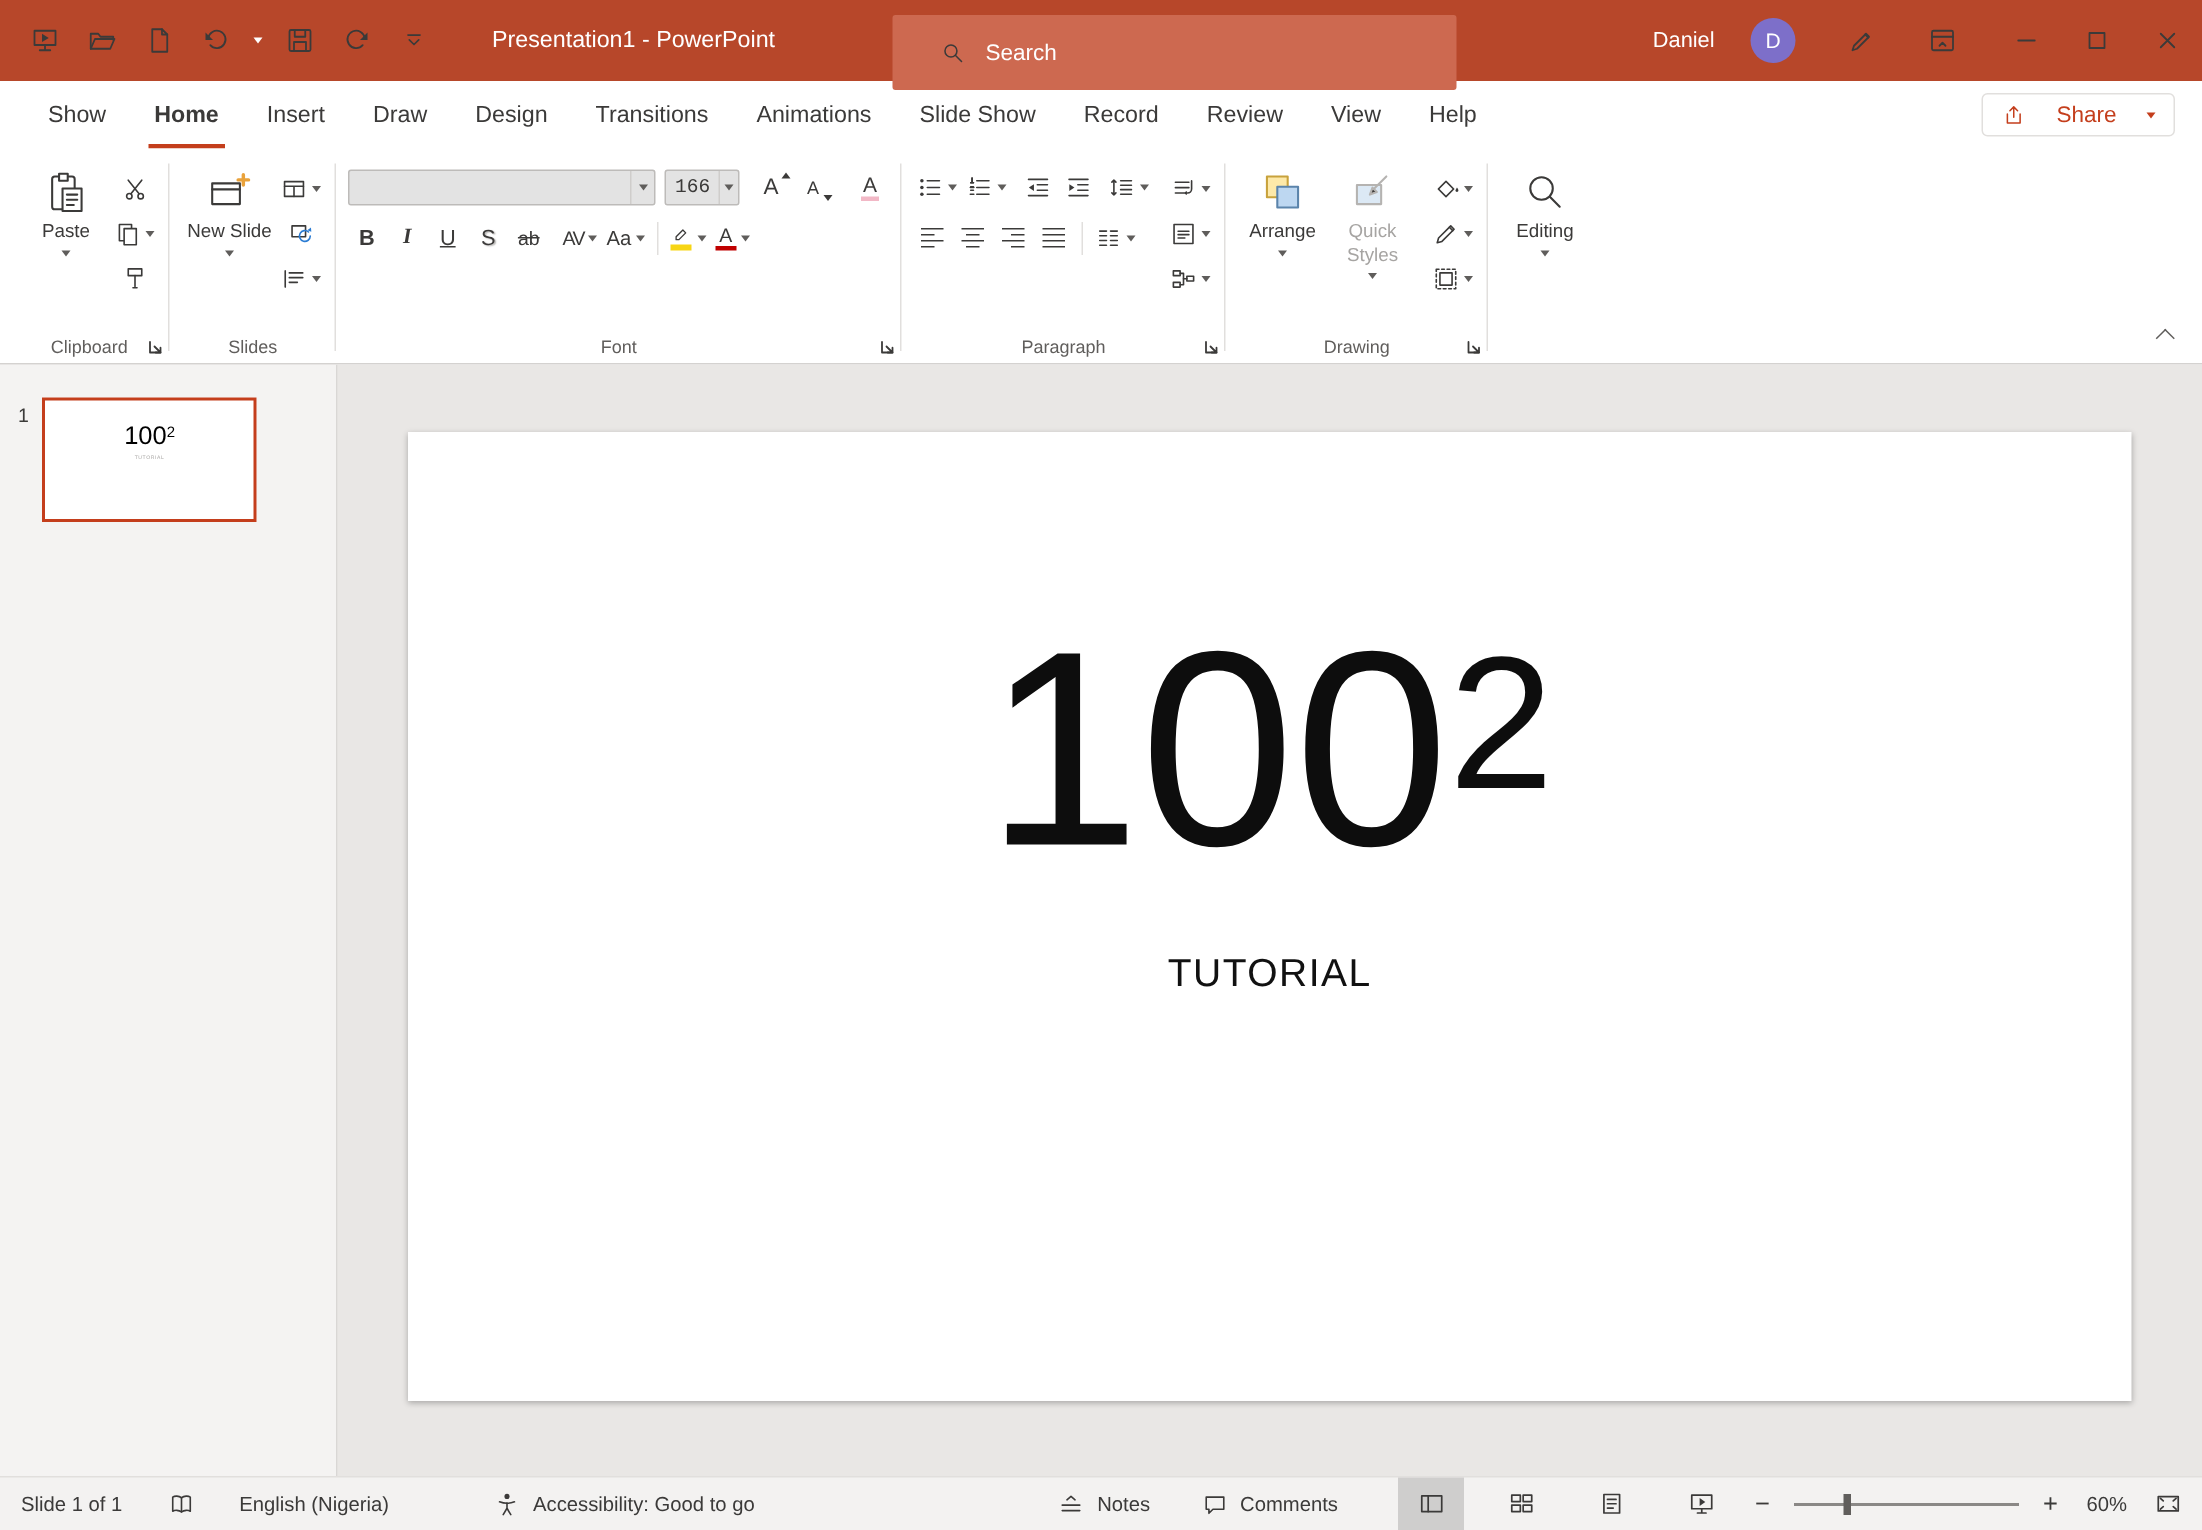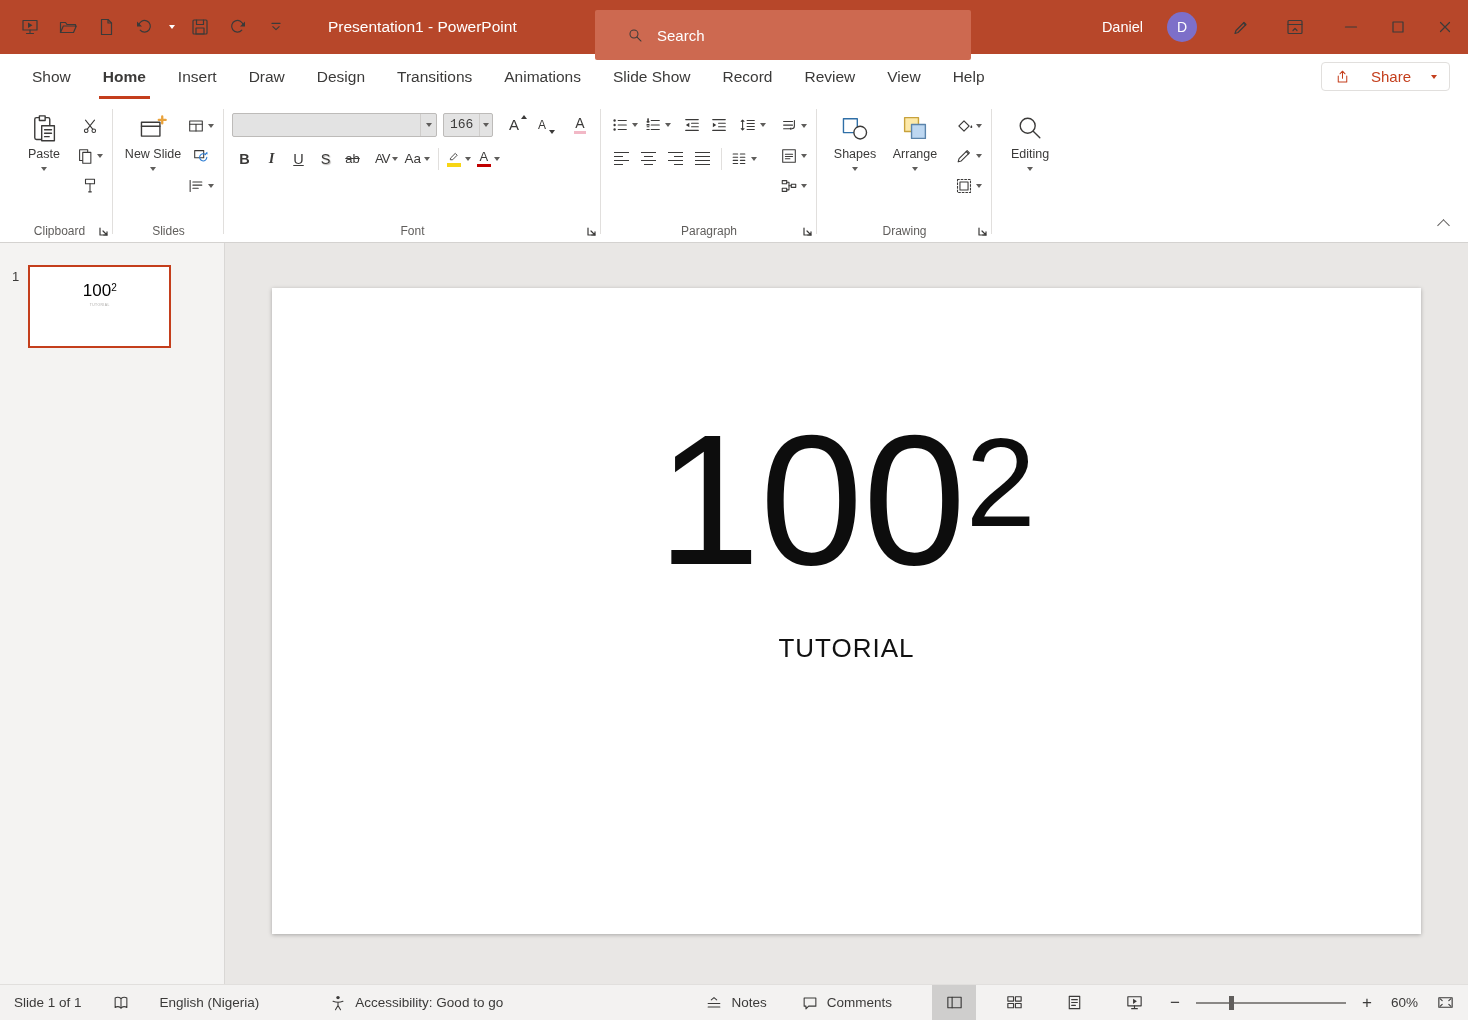--- a/index.html
+++ b/index.html
@@ -481,32 +481,33 @@
       <svg class="ic" width="11" height="11" viewBox="0 0 11 11">
           <path d="M2 2 v7 h7"></path>
           <path d="M5 5 l4 4 M9 5.8 V9 h-3.2"></path>
         </svg>
     </div>
   </div>
 
   <div class="group sep">
     <div class="bigbtn">
       <svg class="ic" width="30" height="30" viewBox="0 0 26 26">
-          <rect x="3" y="5" width="12" height="12" style="stroke:#2f6fa7"></rect>
-          <circle cx="17.5" cy="17" r="5.5" style="fill:#fff"></circle>
-        </svg>
-      <span class="lbl">Shapes</span>
-      <span class="chev"></span>
-    </div>
-    <div class="bigbtn">
-      <svg class="ic" width="30" height="30" viewBox="0 0 26 26">
           <rect x="4" y="4" width="12" height="12" style="fill:#fde9a9;stroke:#c8a23c"></rect>
           <rect x="10" y="10" width="12" height="12" style="fill:#bdd7f1;stroke:#5b84ab"></rect>
         </svg>
       <span class="lbl">Arrange</span>
+      <span class="chev"></span>
+    </div>
+    <div class="bigbtn disabled">
+      <svg class="ic" width="30" height="30" viewBox="0 0 26 26">
+          <rect x="4" y="9" width="14" height="11" style="fill:#dce9f5"></rect>
+          <path d="M21 4 l-8 8"></path>
+          <path class="fill" d="M13 10.5 l2.5 2.5 -4 1.5z"></path>
+        </svg>
+      <span class="lbl">Quick Styles</span>
       <span class="chev"></span>
     </div>
     <div class="col" style="margin-left:8px">
       <div class="sbtn">
         <svg class="ic" width="18" height="18" viewBox="0 0 20 20">
             <rect x="6" y="6" width="8" height="8" transform="rotate(45 10 10)"></rect>
             <path class="fill" d="M17 11 c0 1.6 2.2 1.6 2.2 0 c0-1-1.1-2.2-1.1-2.2z"></path>
           </svg>
         <span class="chev"></span>
       </div>

